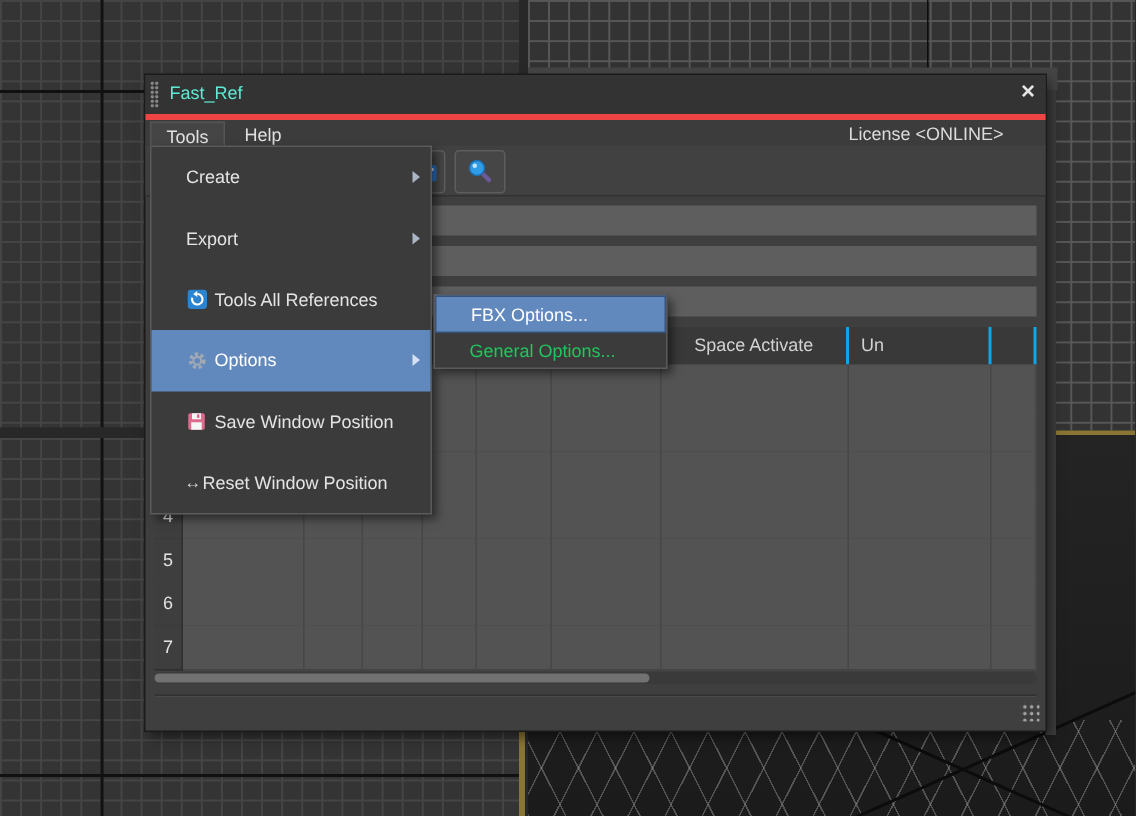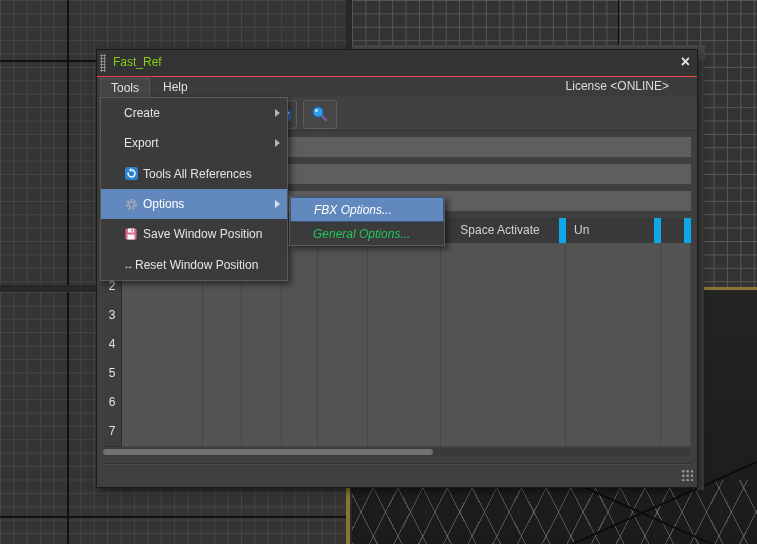--- a/index.html
+++ b/index.html
@@ -19,60 +19,60 @@
   .persp-lines{background-image:
       repeating-linear-gradient(63deg,rgba(150,150,150,.45) 0 1px,transparent 1px 22px),
       repeating-linear-gradient(117deg,rgba(150,150,150,.45) 0 1px,transparent 1px 22px);}
   .blackdiag{height:2px;background:#0c0c0c;}
   
   #win{left:97px;top:50px;width:600px;height:437px;background:#3f3f3f;
        box-shadow:0 0 0 1px #1b1b1b, 3px 4px 8px rgba(0,0,0,.5);}
   #titlebar{left:0;top:0;width:100%;height:26px;background:#333;border-bottom:1px solid #2a2a2a;}
   .drag-handle{left:3px;top:4px;width:6px;height:18px;
       background-image:radial-gradient(#8a8a8a 1px,transparent 1.3px);background-size:3px 3px;}
-  .win-title{left:16px;top:5px;color:#84cc16;}
+  .win-title{left:16px;top:5px;color:#5eead4;}
   .close-x{right:7px;top:2px;font-size:16px;font-weight:bold;color:#e6e6e6;cursor:default;line-height:20px;}
-  #menubar{left:0;top:26px;width:100%;height:21px;background:#3c3c3c;border-top:1px solid #ef4444;border-bottom:1px solid #2c2c2c;}
+  #menubar{left:0;top:26px;width:100%;height:21px;background:#3c3c3c;border-top:4px solid #ef4444;border-bottom:1px solid #2c2c2c;}
   .mb-item{top:1px;height:18px;line-height:18px;padding:0 10px;}
   .mb-tools{left:3px;background:#454545;border:1px solid #555;}
   .mb-help{left:56px;}
   .mb-license{right:28px;top:2px;color:#dcdcdc;padding-left:32px;}
   #toolbar{left:0;top:47px;width:100%;height:33px;background:#414141;border-bottom:1px solid #323232;}
   .tbtn{top:3px;width:32px;height:27px;background:#464646;border:1px solid #5d5d5d;border-radius:3px;}
   
   .fieldbar{left:6px;width:588px;height:20px;background:#5e5e5e;}
   
   .tgrid{display:grid;grid-template-columns:19px 81px 39px 40px 36px 50px 73px 125px 95px 30px;}
   #thead{left:6px;top:168px;width:588px;height:25px;background:#393939;}
-  #thead .hc{border-right:7px solid #0ea5e9;line-height:25px;color:#d2d2d2;overflow:hidden;white-space:nowrap;}
+  #thead .hc{border-right:2px solid #0ea5e9;line-height:25px;color:#d2d2d2;overflow:hidden;white-space:nowrap;}
   .hc.c7{padding-left:4px;}
   .hc.c8{text-align:center;}
   .hc.c9{padding-left:8px;}
   #tbody{left:6px;top:193px;width:588px;}
   .trow{height:29px;}
   .rn{background:#3e3e3e;border-right:1px solid #2e2e2e;border-bottom:1px solid #2e2e2e;
       text-align:center;line-height:29px;color:#e3e3e3;}
   .tc{background:#535353;border-right:1px solid #474747;border-bottom:1px solid #434343;}
   #hscroll{left:6px;top:398px;width:588px;height:8px;background:#3a3a3a;border-radius:4px;}
   #hthumb{left:0;top:1px;width:330px;height:6px;background:#717171;border-radius:3px;}
   .groove{left:6px;top:413px;width:588px;height:1px;background:#313131;border-bottom:1px solid #4a4a4a;}
   .grip{right:4px;top:418px;width:13px;height:13px;
       background-image:radial-gradient(#a0a0a0 1.1px,transparent 1.4px);background-size:4.5px 4.5px;background-position:1px 1px;}
   
-  #toolsmenu{left:100px;top:97px;width:188px;height:184px;background:#3b3b3b;
+  #toolsmenu{left:100px;top:97px;width:188px;height:246px;background:#3b3b3b;
       border:1px solid #5a5a5a;box-shadow:3px 3px 6px rgba(0,0,0,.5);display:flex;flex-direction:column;box-sizing:border-box;z-index:20;}
   .mi{flex:1;display:flex;align-items:center;padding:0 7px 0 23px;position:relative;}
   .mi.hl{background:#6189be;}
   .mico{width:14px;height:14px;margin-right:5px;flex:0 0 auto;display:flex;align-items:center;justify-content:center;}
   .milabel{white-space:nowrap;color:#e4e4e4;}
   .mi.hl .milabel{color:#ffffff;}
   .arr{position:absolute;right:7px;top:50%;margin-top:-4px;width:0;height:0;
       border-left:5px solid #a9b6c6;border-top:4px solid transparent;border-bottom:4px solid transparent;}
   #submenu{left:289px;top:196px;width:156px;height:50px;background:#3b3b3b;border:1px solid #5a5a5a;
-      box-shadow:3px 3px 6px rgba(0,0,0,.5);display:flex;flex-direction:column;box-sizing:border-box;z-index:21;font-style:italic;}
+      box-shadow:3px 3px 6px rgba(0,0,0,.5);display:flex;flex-direction:column;box-sizing:border-box;z-index:21;}
   .smi{flex:1;display:flex;align-items:center;padding-left:23px;box-sizing:border-box;color:#22c55e;white-space:nowrap;}
   .smi.hl{background:#6189be;border:1px solid #38537c;color:#fff;}
   .resetglyph{color:#cfcfcf;font-size:11px;}
 </style>
 </head>
 <body>
 
 <div id="stage">
 
   <div class="abs grid-coarse" style="left:0;top:0;width:346px;height:285px;">

